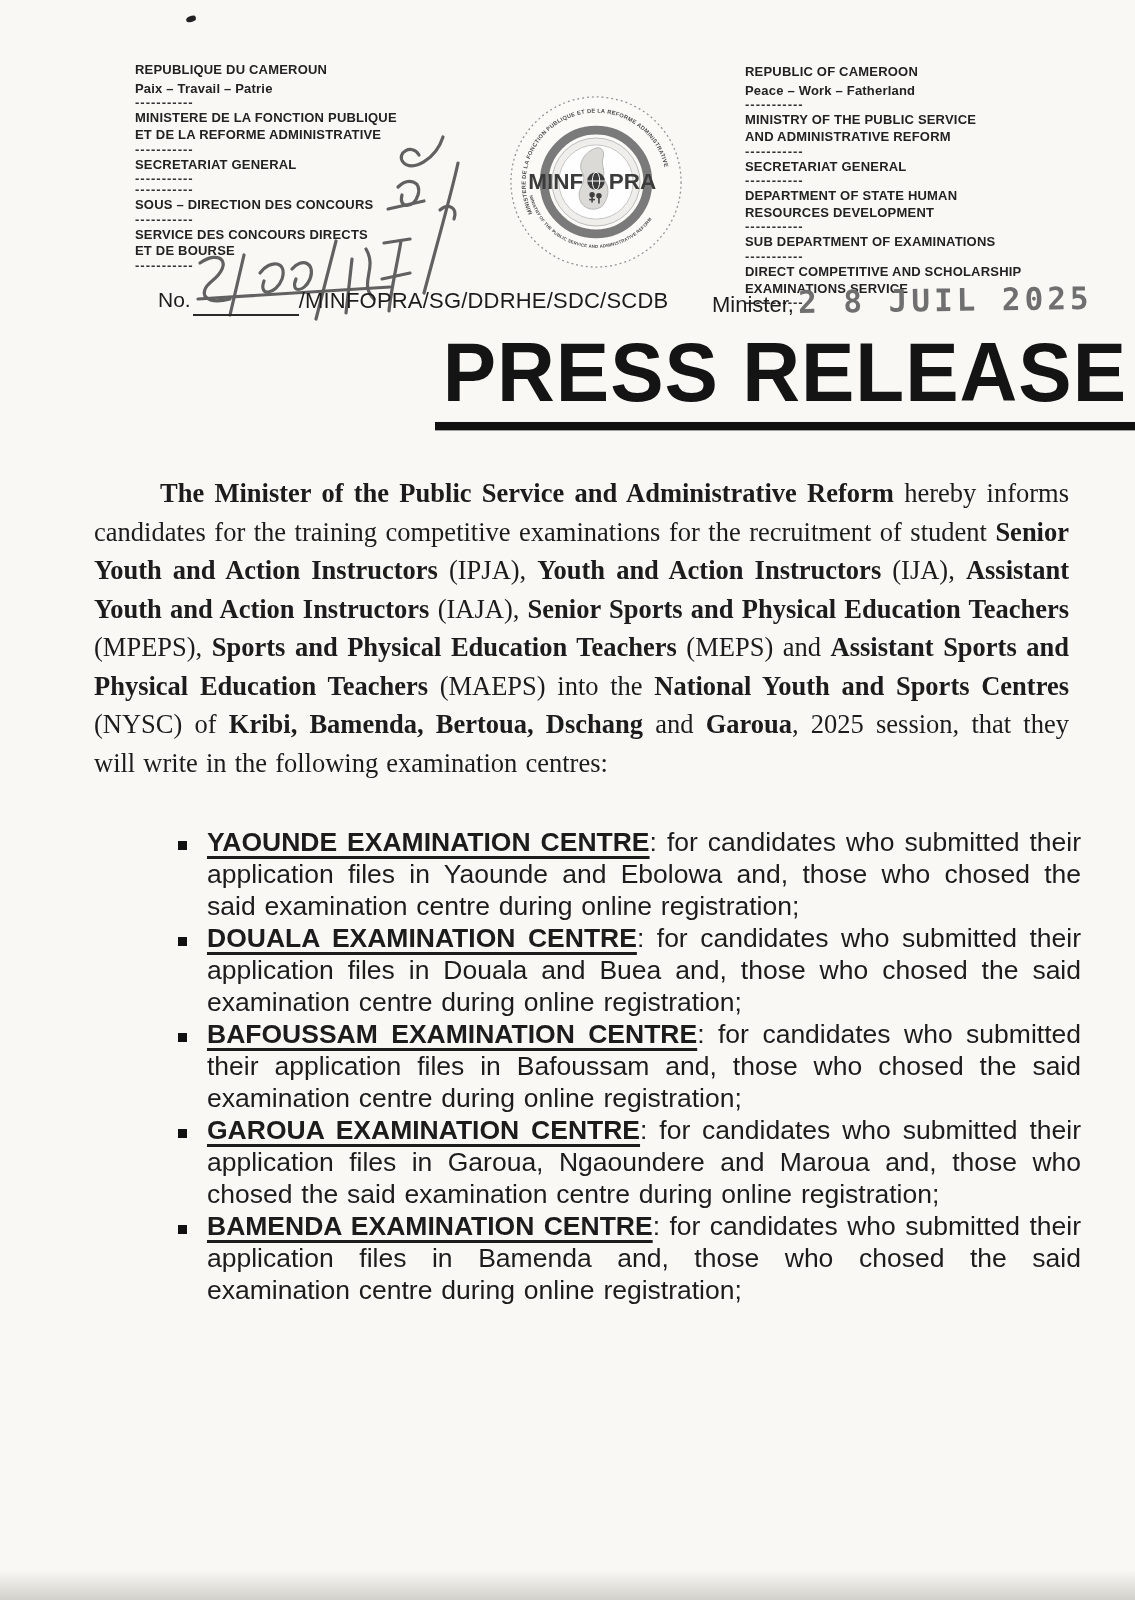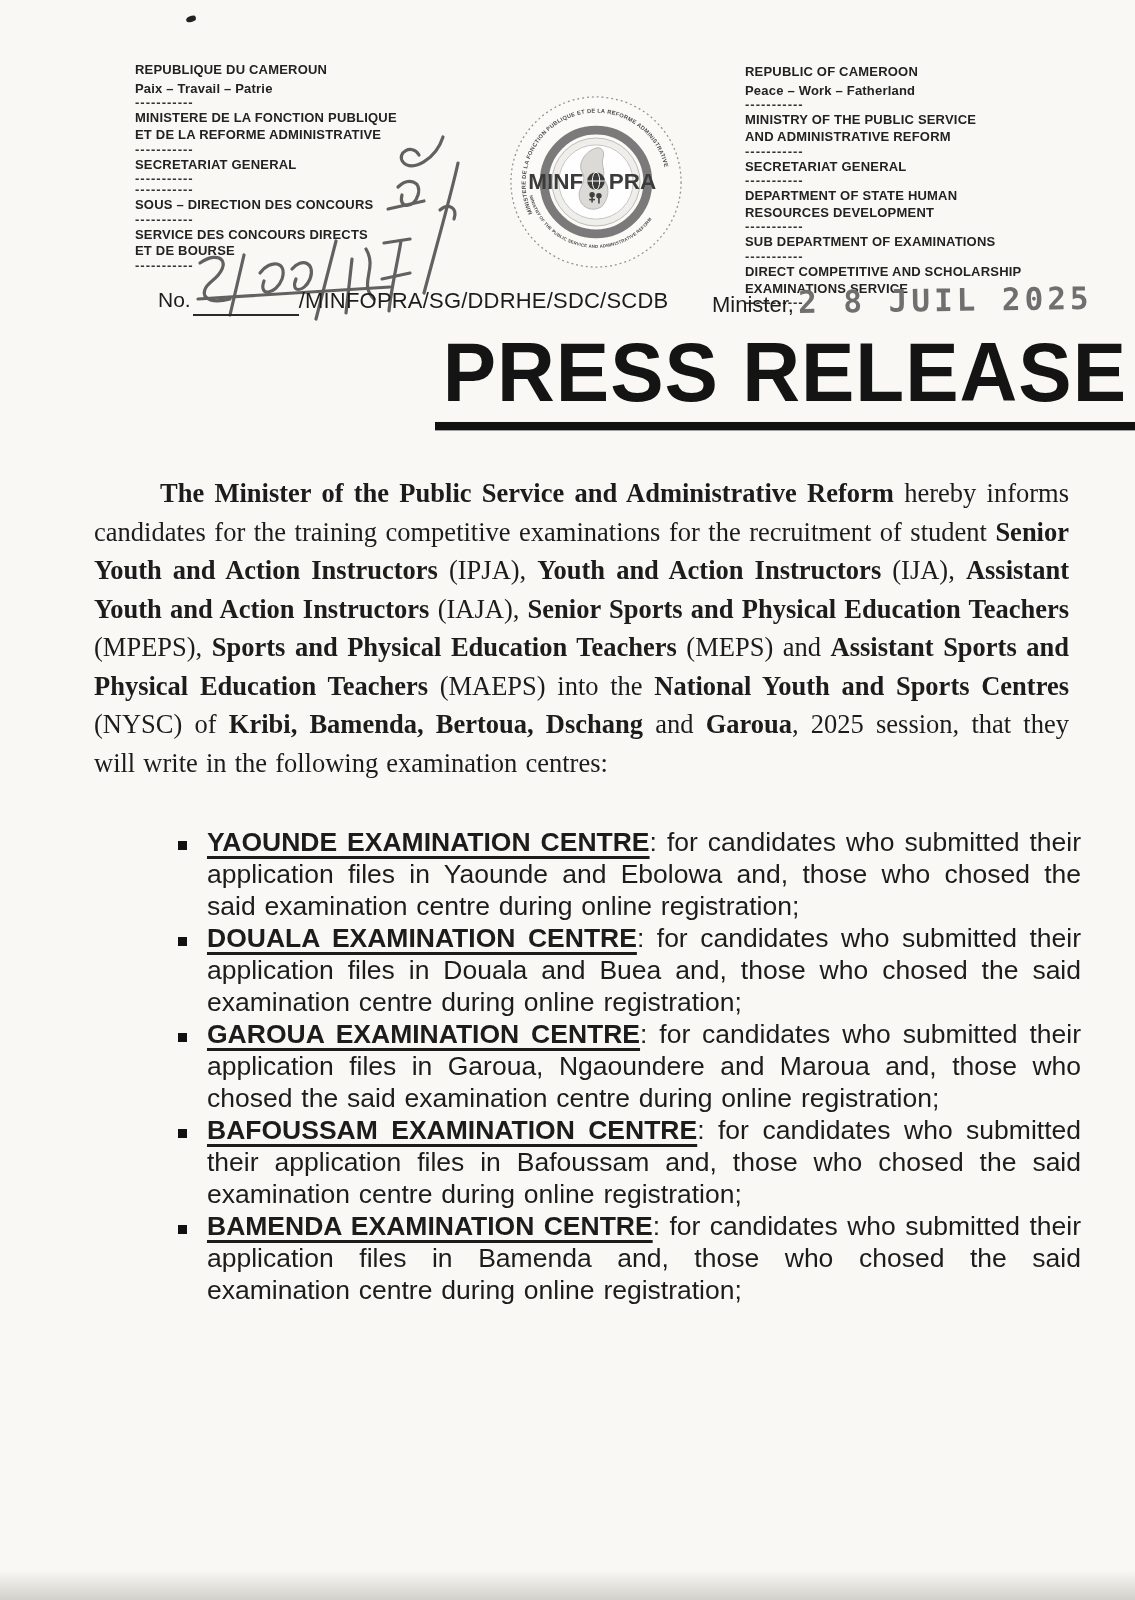--- a/index.html
+++ b/index.html
@@ -147,18 +147,18 @@
 
   <div class="titlewrap">
     <h1 class="title">PRESS RELEASE</h1>
   </div>
 
   <p class="intro"><span class="b">The Minister of the Public Service and Administrative Reform</span><span> hereby informs candidates for the training competitive examinations for the recruitment of student </span><span class="b">Senior Youth and Action Instructors</span><span> (IPJA), </span><span class="b">Youth and Action Instructors</span><span> (IJA), </span><span class="b">Assistant Youth and Action Instructors</span><span> (IAJA), </span><span class="b">Senior Sports and Physical Education Teachers</span><span> (MPEPS), </span><span class="b">Sports and Physical Education Teachers</span><span> (MEPS) and </span><span class="b">Assistant Sports and Physical Education Teachers</span><span> (MAEPS) into the </span><span class="b">National Youth and Sports Centres</span><span> (NYSC) of </span><span class="b">Kribi, Bamenda, Bertoua, Dschang</span><span> and </span><span class="b">Garoua</span><span>, 2025 session, that they will write in the following examination centres:</span></p>
 
   <ul class="centres">
       <li><span class="bullet-sq"></span><span class="h">YAOUNDE EXAMINATION CENTRE</span><span>: for candidates who submitted their application files in Yaounde and Ebolowa and, those who chosed the said examination centre during online registration;</span></li>
       <li><span class="bullet-sq"></span><span class="h">DOUALA EXAMINATION CENTRE</span><span>: for candidates who submitted their application files in Douala and Buea and, those who chosed the said examination centre during online registration;</span></li>
+      <li><span class="bullet-sq"></span><span class="h">BAFOUSSAM EXAMINATION CENTRE</span><span>: for candidates who submitted their application files in Bafoussam and, those who chosed the said examination centre during online registration;</span></li>
       <li><span class="bullet-sq"></span><span class="h">GAROUA EXAMINATION CENTRE</span><span>: for candidates who submitted their application files in Garoua, Ngaoundere and Maroua and, those who chosed the said examination centre during online registration;</span></li>
-      <li><span class="bullet-sq"></span><span class="h">BAFOUSSAM EXAMINATION CENTRE</span><span>: for candidates who submitted their application files in Bafoussam and, those who chosed the said examination centre during online registration;</span></li>
       <li><span class="bullet-sq"></span><span class="h">BAMENDA EXAMINATION CENTRE</span><span>: for candidates who submitted their application files in Bamenda and, those who chosed the said examination centre during online registration;</span></li>
     </ul>
 
 </div>
 
 </body></html>

